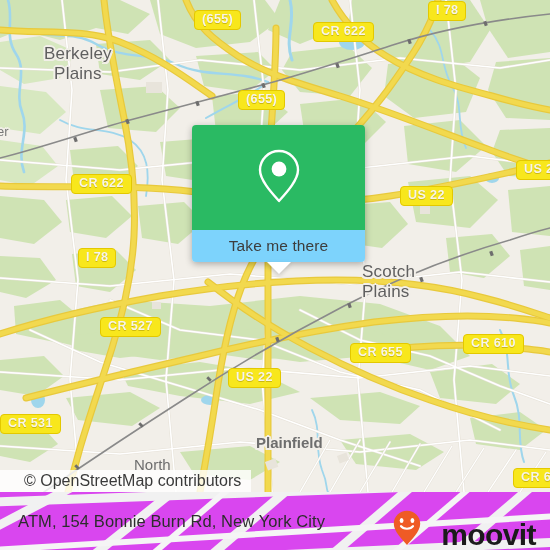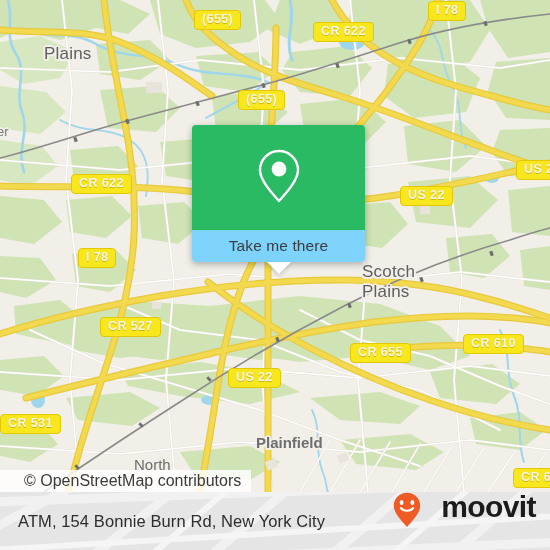--- a/index.html
+++ b/index.html
@@ -128,21 +128,21 @@
     filter: drop-shadow(0 2px 2px rgba(0,0,0,0.18));
   }
 
   
   #footer {
     position: absolute;
     left: 0;
     top: 492px;
     width: 550px;
     height: 58px;
-    background: #e5e5e5;
+    background: #d946ef;
     overflow: hidden;
   }
   #footer-watermark {
     position: absolute;
     left: 0; top: -20px;
     width: 550px;
     height: 100px;
     opacity: 1;
   }
   #footer-title {
@@ -156,21 +156,21 @@
     font-size: 16.5px;
     letter-spacing: 0.1px;
     white-space: nowrap;
   }
   #brand {
     position: absolute;
     right: 14px;
     top: 0;
     height: 58px;
     display: flex;
-    align-items: flex-start;
+    align-items: flex-end;
     gap: 20px;
   }
   #brand-text {
     color: #1b1b1b;
     font-size: 30px;
     font-weight: bold;
     letter-spacing: -0.6px;
     line-height: 30px;
   }
 </style>
@@ -364,20 +364,21 @@
       <g class="bl">
         <rect x="146" y="82" width="16" height="11"></rect>
         <rect x="420" y="206" width="10" height="8"></rect>
         <rect x="152" y="302" width="9" height="7"></rect>
         <rect x="266" y="460" width="11" height="9" transform="rotate(-20 271 464)"></rect>
         <rect x="338" y="454" width="10" height="8" transform="rotate(-20 343 458)"></rect>
       </g>
     </svg>
 
     <div class="place city" style="left:44px; top:44px; text-align:center;">
+      <div>Berkeley</div>
       <div>Plains</div>
     </div>
 
     <div class="place city" style="left:362px; top:262px;">
       <div>Scotch</div>
       <div>Plains</div>
     </div>
 
     <div class="place town" style="left:256px; top:436px; font-size:15px;font-weight:bold;">
       <div>Plainfield</div>

